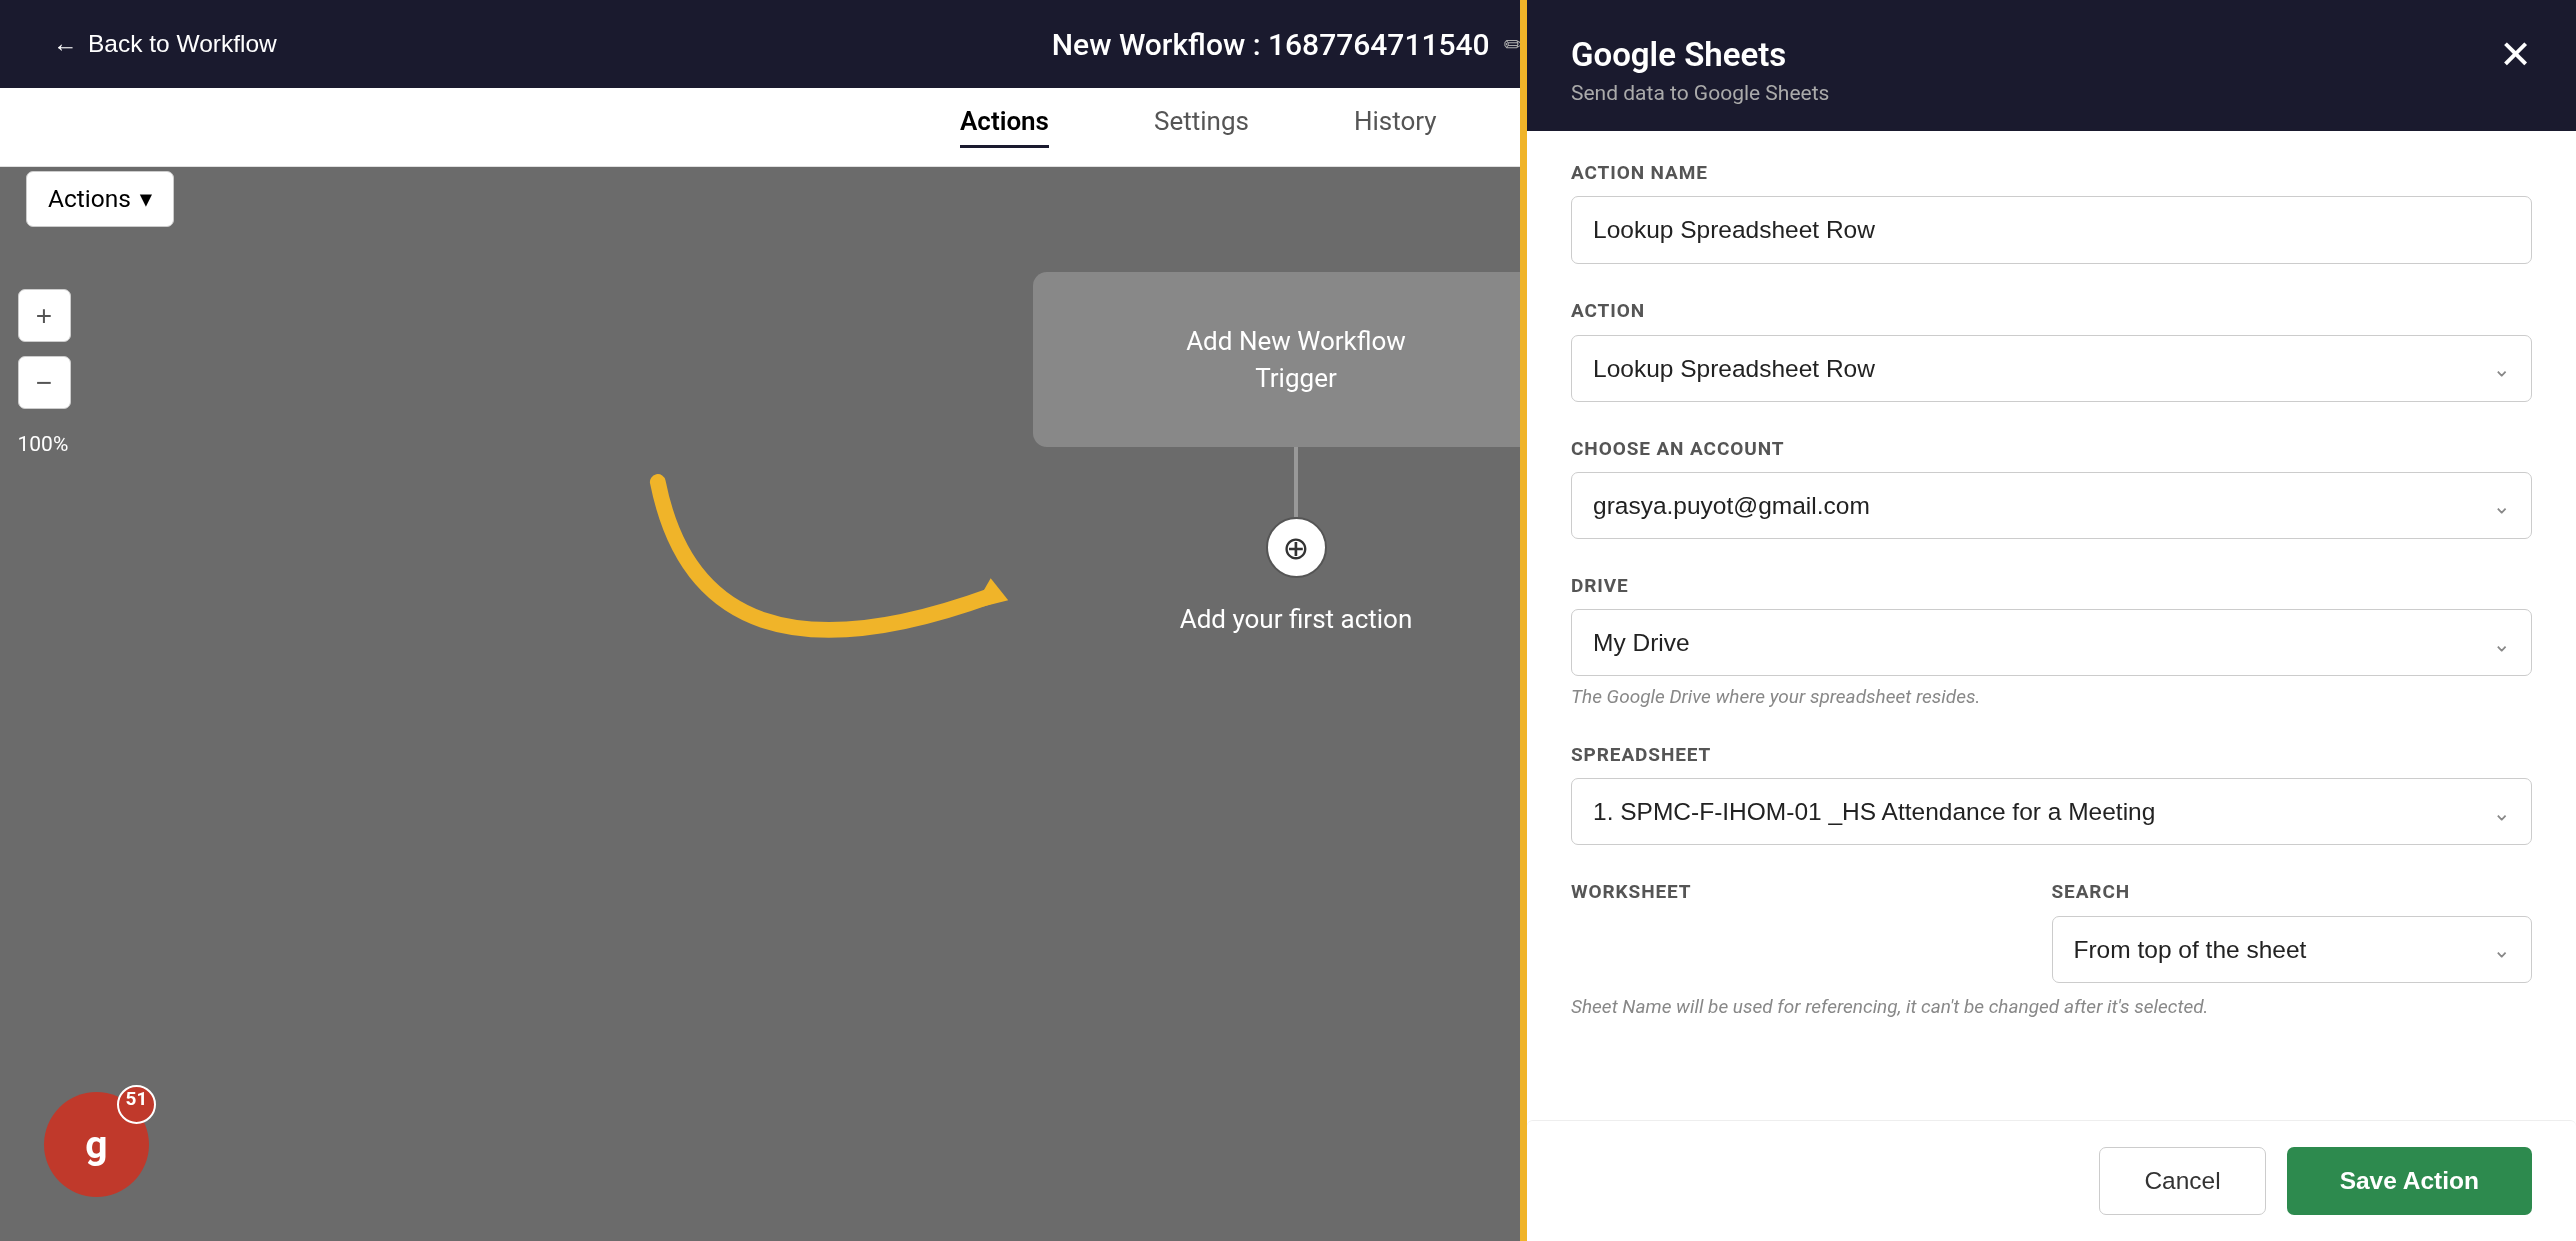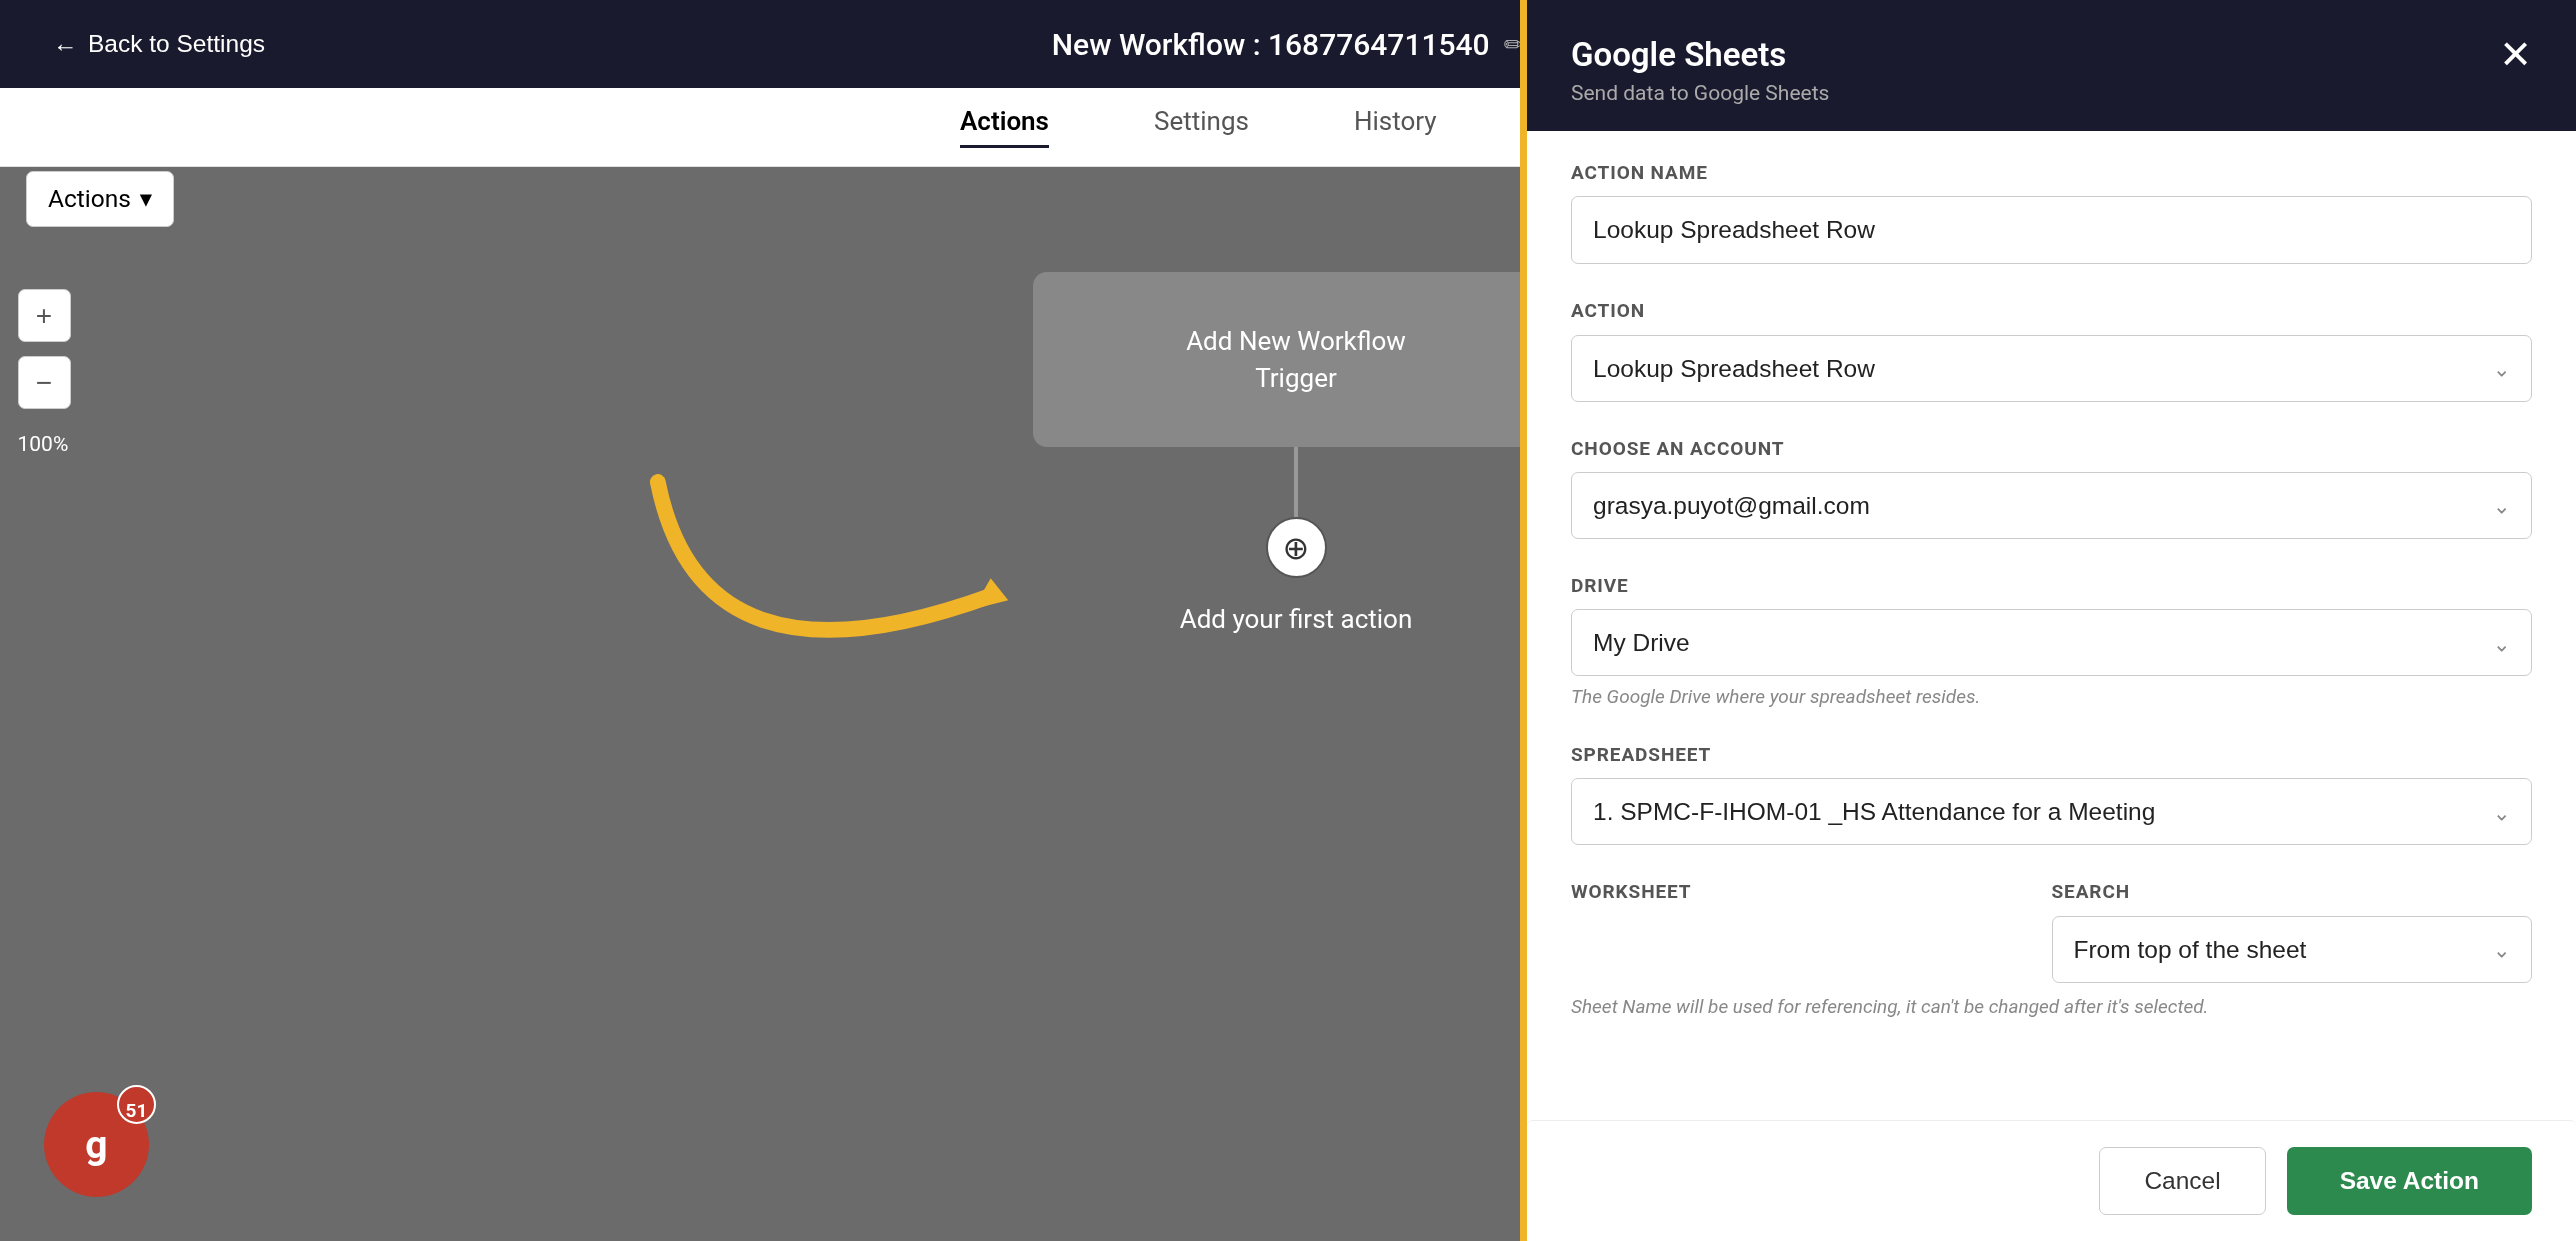--- a/index.html
+++ b/index.html
@@ -215,21 +215,21 @@
       position: absolute;
       top: -7px;
       right: -7px;
       background: #c0392b;
       border: 2.6px solid #fff;
       border-radius: 50%;
       width: 39px;
       height: 39px;
       font-size: 19px;
       display: flex;
-      align-items: flex-end;
+      align-items: flex-start;
       justify-content: center;
       color: #fff;
       font-weight: bold;
     }
 
     
     .right-panel {
       position: absolute;
       top: 0;
       right: 0;
@@ -375,21 +375,21 @@
     .right-panel {
       outline: 4.4px solid #f0b429;
     }
   </style>
 </head>
 <body>
 
 <div class="top-bar">
   <button class="back-btn">
     <span class="back-arrow">←</span>
-    <span>Back to Settings</span>
+    <span>Back to Workflow</span>
   </button>
   <div class="workflow-title">
     <span>New Workflow : 1687764711540</span>
     <span class="edit-icon">✏</span>
   </div>
   <div style="width:263px"></div>
 </div>
 
 <div class="tabs-bar">
   <div class="tab active">Actions</div>

